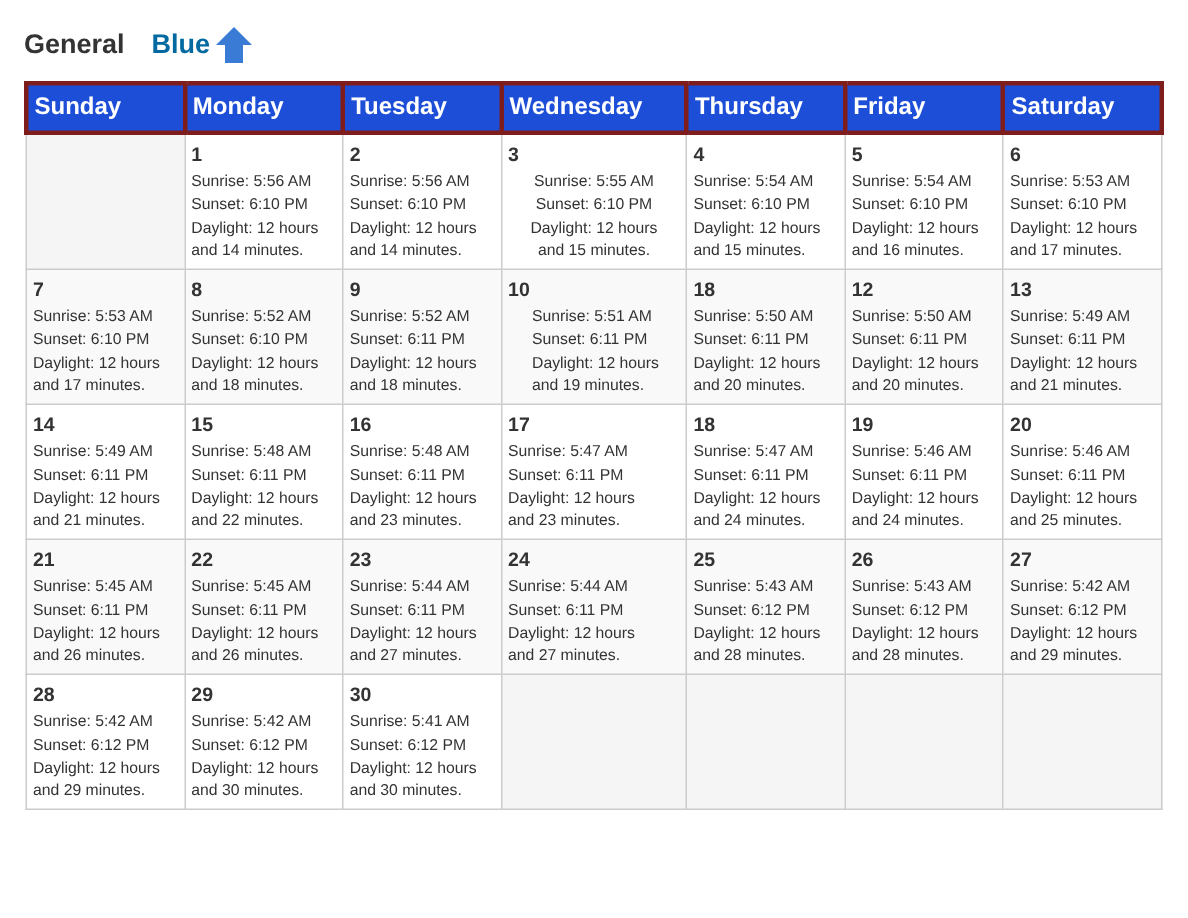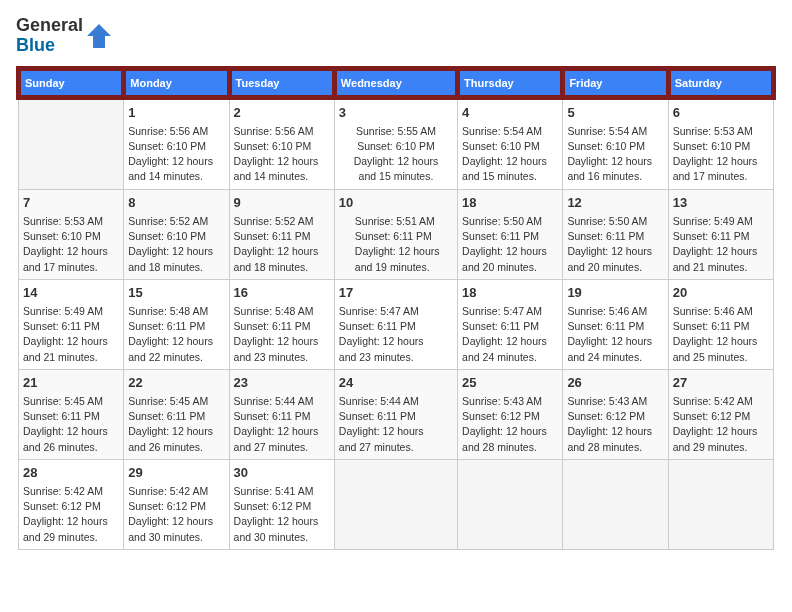--- a/index.html
+++ b/index.html
@@ -11,48 +11,49 @@
       padding: 16px;
     }
     .header {
       display: flex;
       justify-content: space-between;
       align-items: flex-start;
       margin-bottom: 10px;
     }
     .logo-text {
       display: flex;
-      flex-direction: column;
+      flex-direction: row;
       line-height: 1.1;
+      gap: 18px;
     }
     .title-block {
       text-align: right;
     }
     .main-title {
       font-size: 36px;
       font-weight: bold;
       color: #333;
     }
     .subtitle {
       font-size: 16px;
       color: #555;
     }
     table {
       width: 100%;
       border-collapse: collapse;
       font-size: 11px;
     }
     thead tr th {
-      background-color: #3b82f6;
+      background-color: #1d4ed8;
       color: white;
       padding: 6px 4px;
       text-align: left;
-      font-size: 11px;
+      font-size: 16px;
       font-weight: bold;
-      border: 5px solid #7f1d1d;
+      border: 3px solid #7f1d1d;
     }
     tbody tr td {
       vertical-align: top;
       padding: 4px 4px;
       border: 1px solid #ccc;
       color: #333;
       line-height: 1.4;
       min-height: 80px;
     }
     .cell-content {

